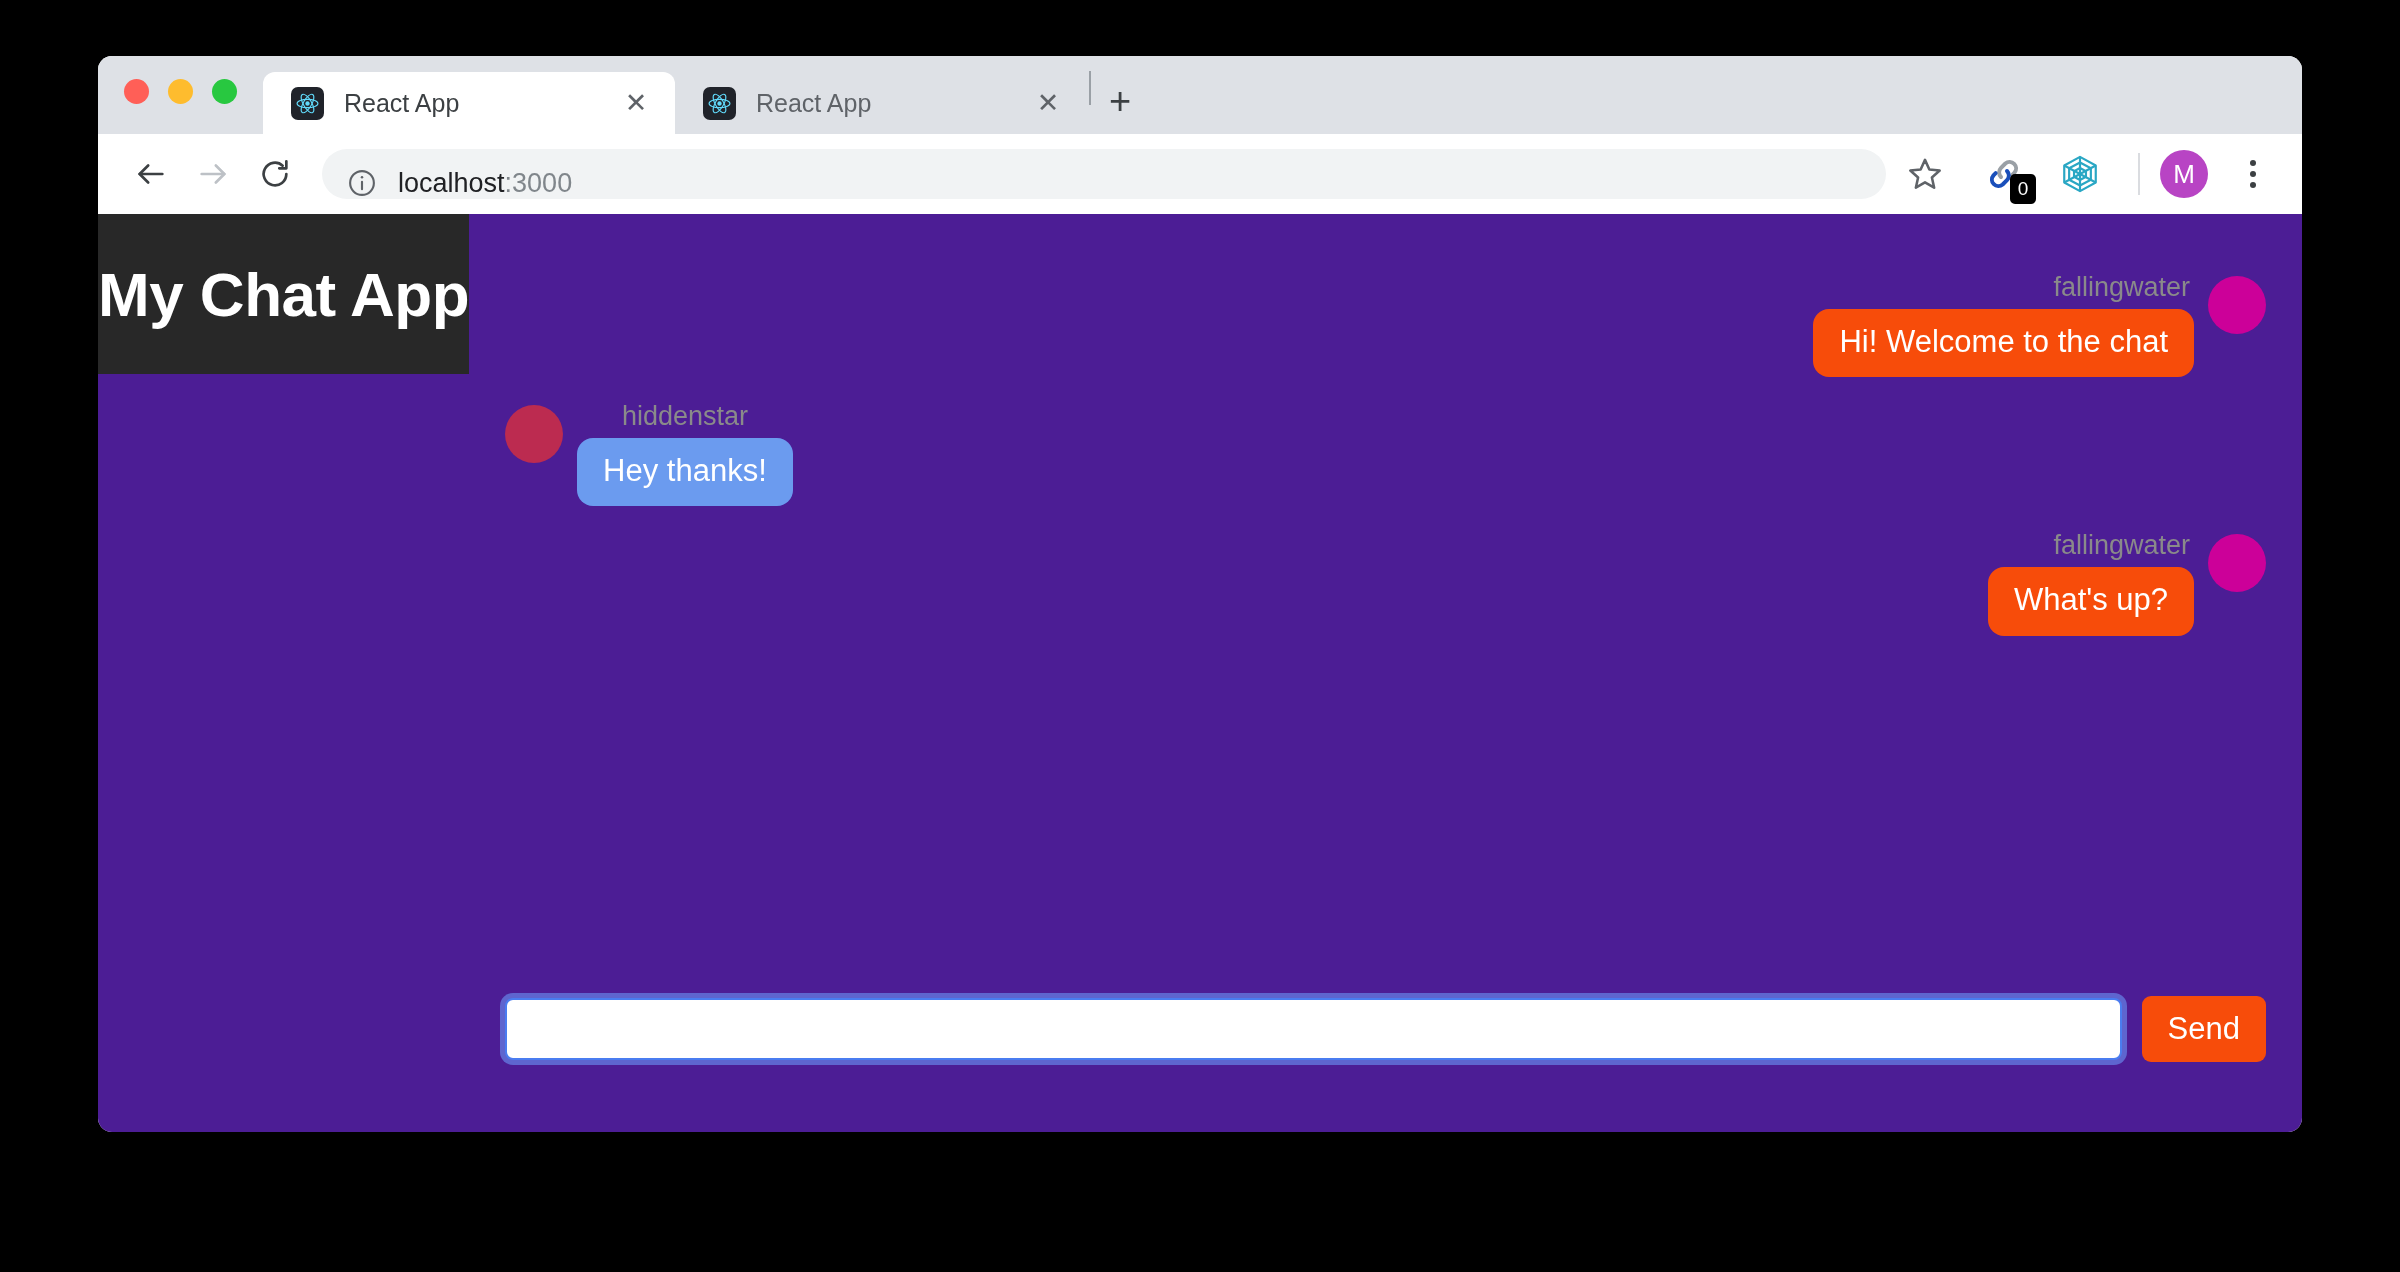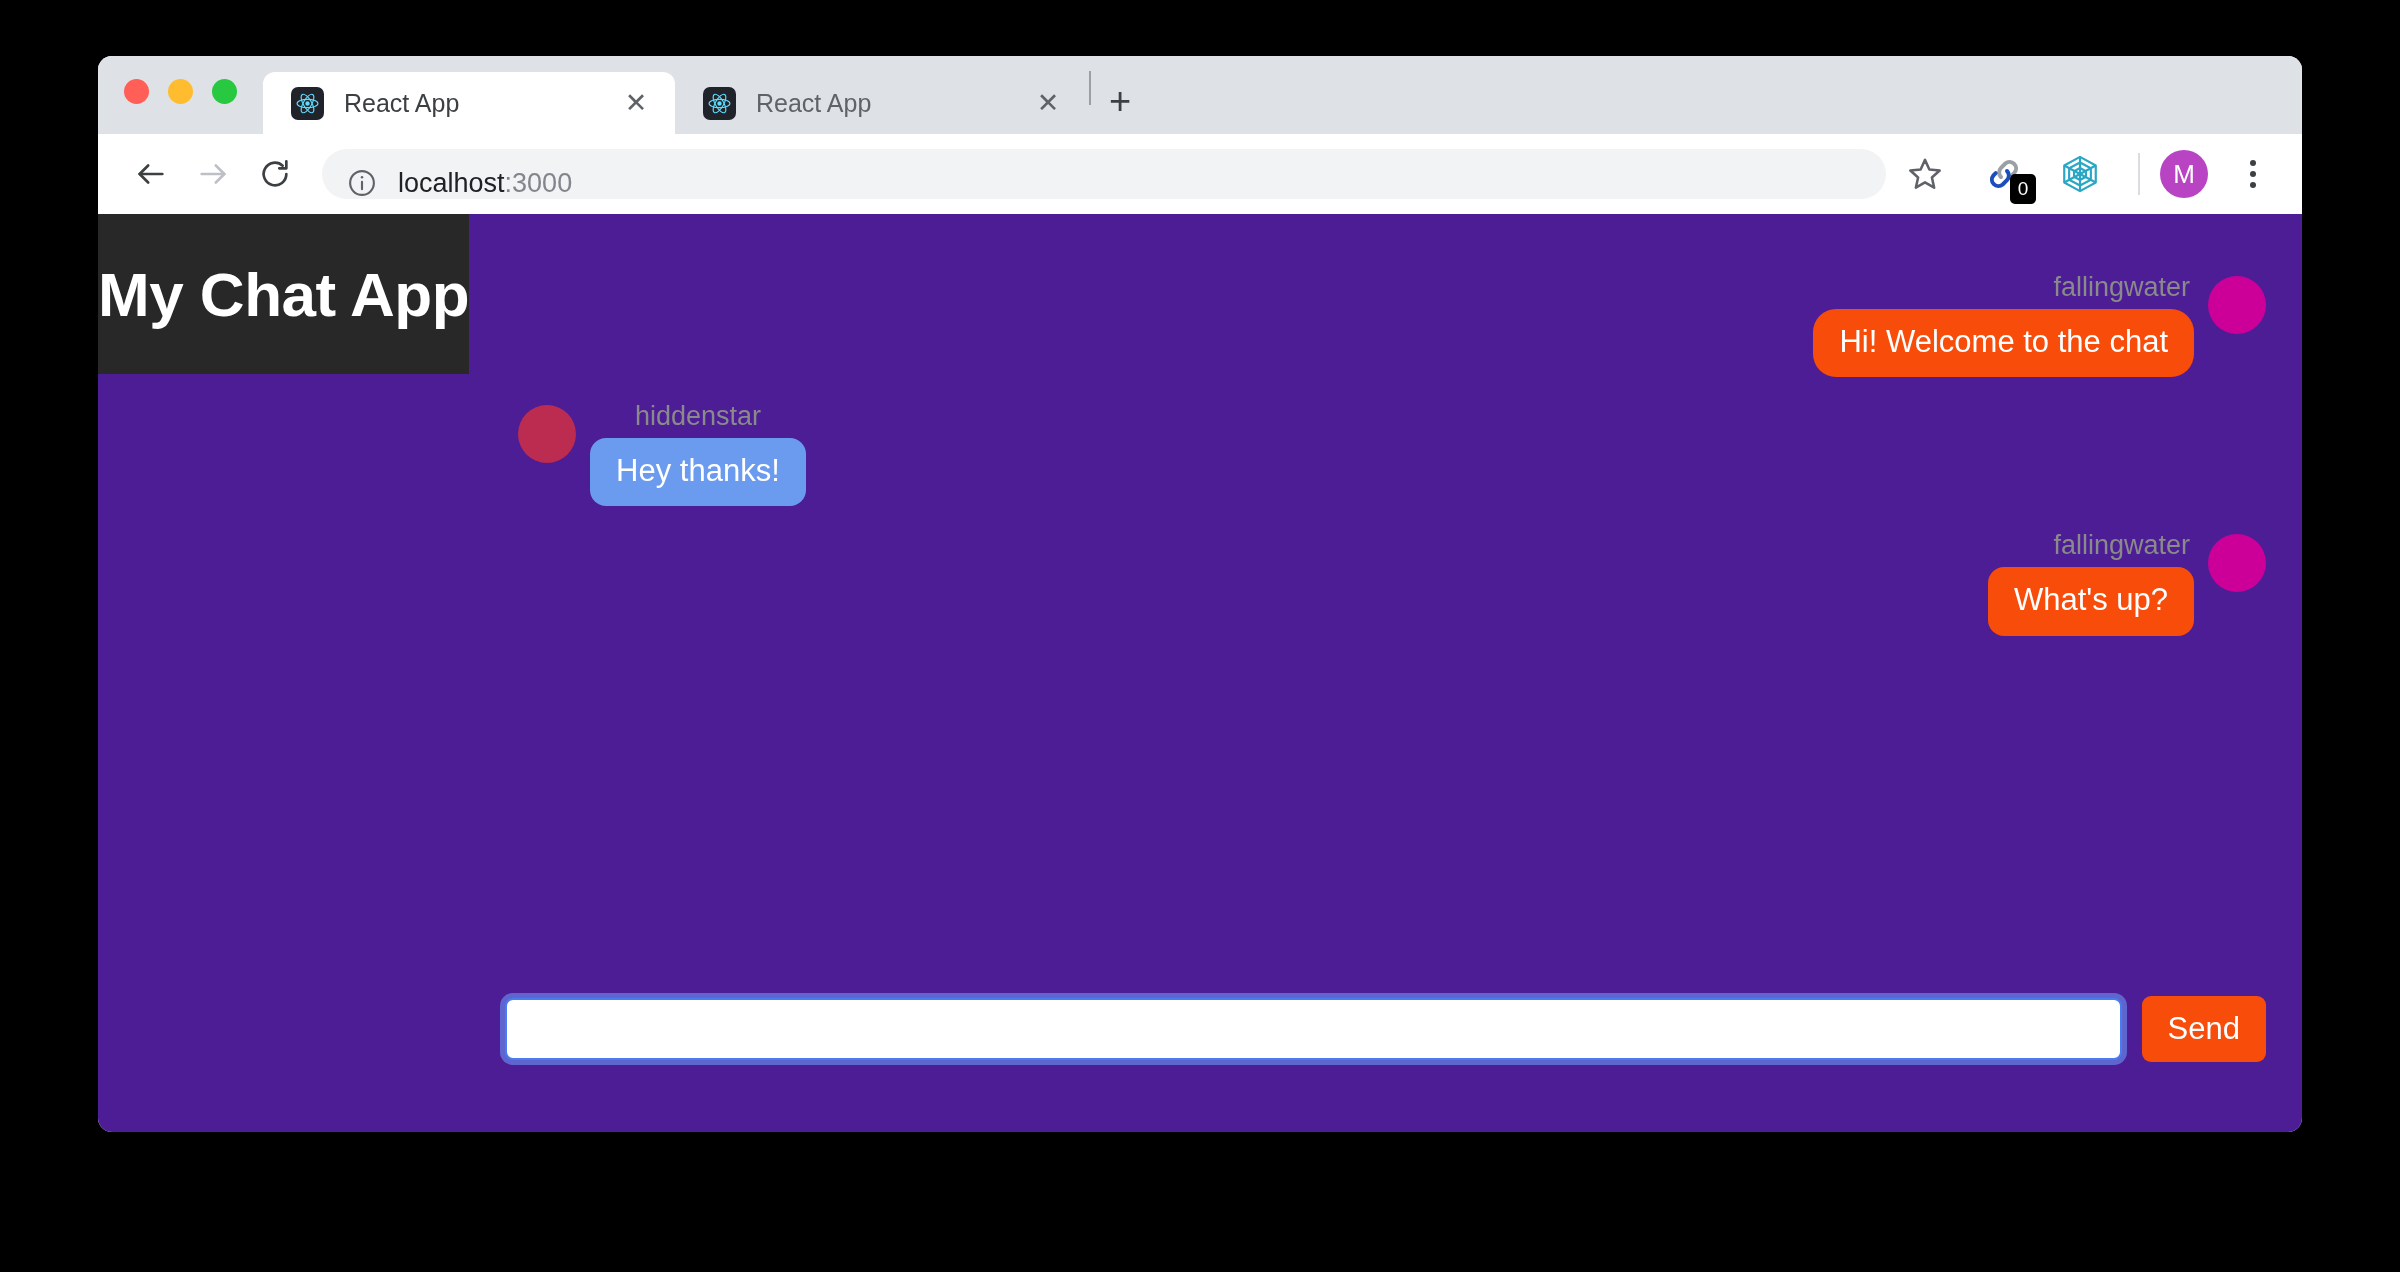--- a/index.html
+++ b/index.html
@@ -247,21 +247,20 @@
     padding: 58px 0 0 0;
     overflow: hidden;
   }
 
   .messages {
     flex: 1 1 auto;
     display: flex;
     flex-direction: column;
     gap: 24px;
     padding: 0 36px;
-    margin-left: 13px;
   }
 
   .msg-row {
     display: flex;
     align-items: flex-start;
     gap: 14px;
   }
   .msg-row.left  { justify-content: flex-start; }
   .msg-row.right { justify-content: flex-end; }
 
@@ -455,21 +454,21 @@
       <h1 class="app-title">My Chat App</h1>
     </div>
 
     <div class="chat-body">
 
       <div class="messages">
 
         <div class="msg-row right">
           <div class="msg-col">
             <span class="msg-user">fallingwater</span>
-            <div class="bubble" style="background:#f74c0a;border-radius:23px;">Hi! Welcome to the chat</div>
+            <div class="bubble" style="background:#f74c0a;">Hi! Welcome to the chat</div>
           </div>
           <div class="avatar" style="background:#cc0099;"></div>
         </div>
 
         <div class="msg-row left">
           <div class="avatar" style="background:#bc2b50;"></div>
           <div class="msg-col">
             <span class="msg-user">hiddenstar</span>
             <div class="bubble" style="background:#6b9bef;">Hey thanks!</div>
           </div>

